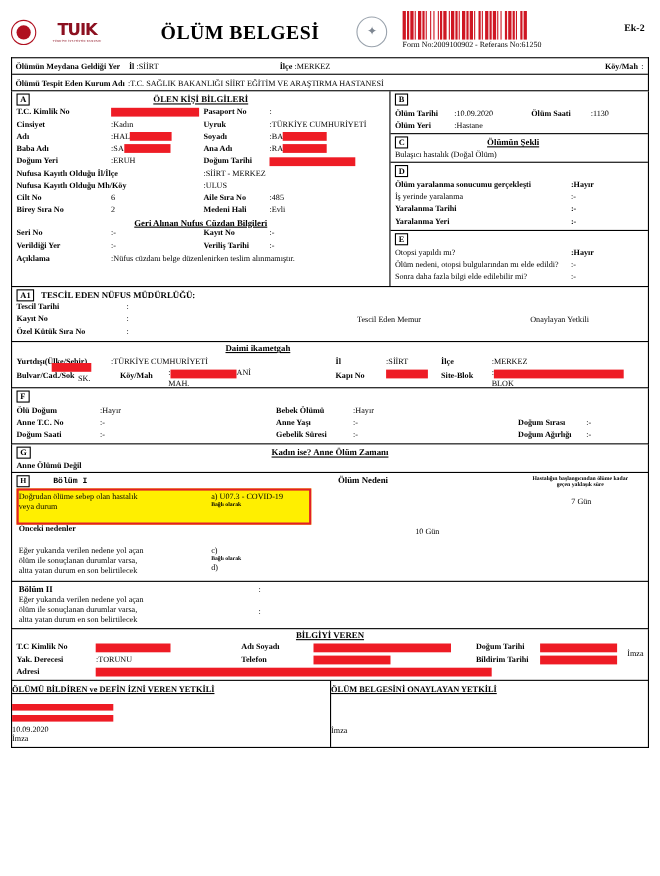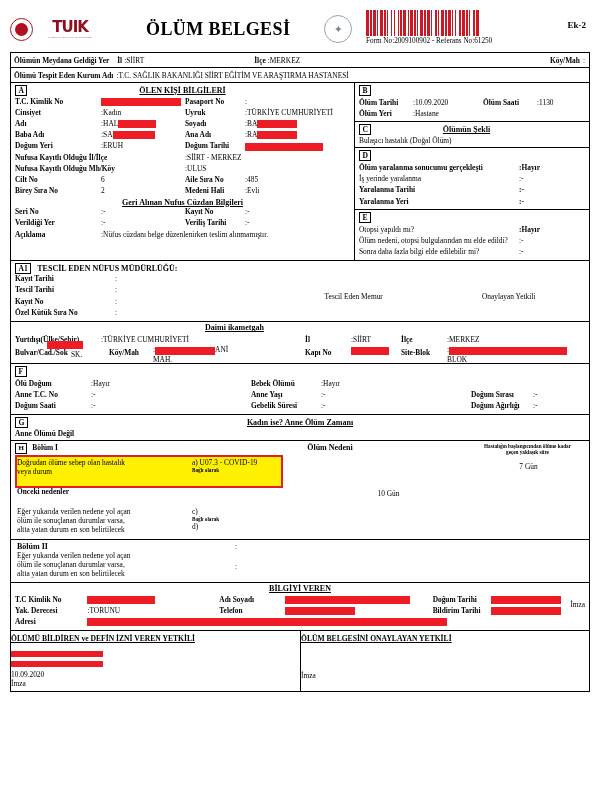--- a/index.html
+++ b/index.html
@@ -367,24 +367,20 @@
 
   <div class="frame" style="border-top:none;position:relative;">
     <div class="pad" style="padding-bottom:3px;">
       <div style="display:flex;align-items:center;gap:6px;">
         <span class="boxlabel">A1</span>
         <span class="b" style="font-size:8px;">TESCİL EDEN NÜFUS MÜDÜRLÜĞÜ:</span>
       </div>
       <div style="display:flex;">
         <table class="kvt" style="width:200px;" id="a1-table">
             <tbody>
-              <tr>
-                <td class="k" style="width:100px;">Kayıt Tarihi</td>
-                <td>:</td>
-              </tr>
               <tr>
                 <td class="k" style="width:100px;">Tescil Tarihi</td>
                 <td>:</td>
               </tr>
               <tr>
                 <td class="k" style="width:100px;">Kayıt No</td>
                 <td>:</td>
               </tr>
               <tr>
                 <td class="k" style="width:100px;">Özel Kütük Sıra No</td>
@@ -488,21 +484,21 @@
       <div class="b" style="margin-top:1px;">Anne Ölümü Değil</div>
     </div>
   </div>
 
   <div class="frame" style="border-top:none;">
     <div style="position:relative;padding:2px 4px 2px 4px;">
 
       <div style="display:flex;position:relative;z-index:3;">
         <div style="width:175px;">
           <span class="boxlabel" style="font-size:7px;">H</span>
-          <span class="b" style="margin-left:3px;">Bölüm I</span>
+          <span class="b" style="margin-left:19px;font-family:Liberation Mono, monospace;">Bölüm I</span>
         </div>
         <div style="width:280px;text-align:center;font-weight:bold;font-size:8px;">Ölüm Nedeni</div>
         <div style="flex:1;text-align:center;" class="tiny b">
           <div>Hastalığın başlangıcından ölüme kadar</div>
           <div>geçen yaklaşık süre</div>
         </div>
       </div>
 
       <div class="hl-wrap" style="position:relative;">
         <div class="highlight-box"></div>

